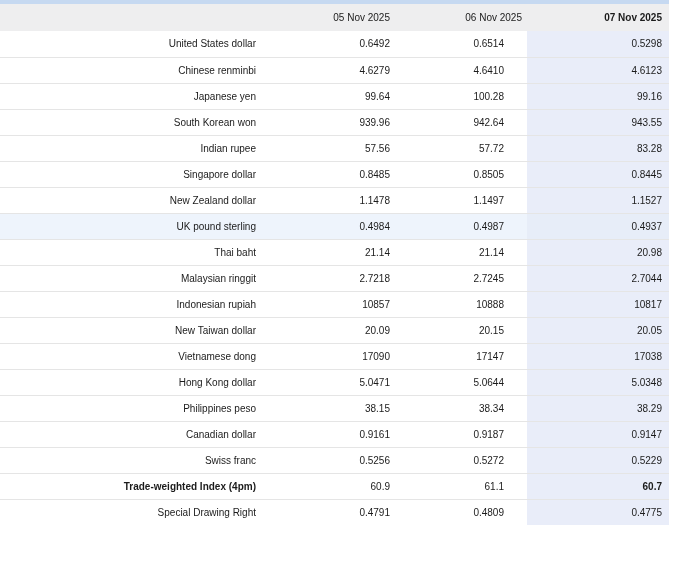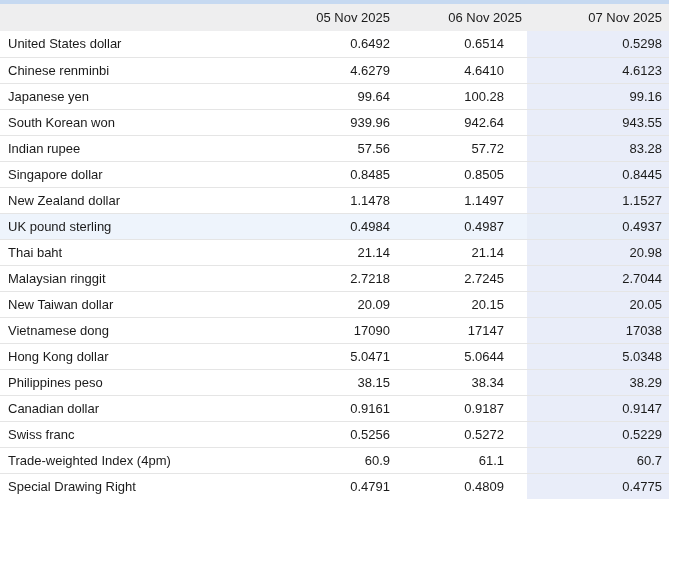--- a/index.html
+++ b/index.html
@@ -27,60 +27,60 @@
   }
   .top-bar {
     width: 669px;
     height: 4px;
     background: var(--topbar);
   }
   table.rates {
     width: 669px;
     border-collapse: collapse;
     table-layout: fixed;
-    font-size: 13px;
+    font-size: 10px;
     color: var(--text);
   }
   col.c-label   { width: 256px; }
   col.c-d1      { width: 134px; }
   col.c-d2      { width: 137px; }
   col.c-current { width: 142px; }
 
   thead th {
     background: var(--header-bg);
     height: 27px;
     font-weight: normal;
     text-align: right;
     padding: 0;
     vertical-align: middle;
   }
   thead th.label-col { text-align: left; padding-left: 8px; }
   thead th.col-d1 { padding-right: 0px; }
   thead th.col-d2 { padding-right: 5px; }
-  thead th.col-current { padding-right: 7px; font-weight: normal; }
+  thead th.col-current { padding-right: 7px; font-weight: bold; }
 
   tbody td {
     height: 26px;
     padding: 0;
     text-align: right;
     vertical-align: middle;
     border-bottom: 1px solid var(--divider);
     background: #ffffff;
   }
   tbody tr:last-child td { border-bottom: none; }
-  tbody td.label-col { text-align: left; padding-left: 8px; }
+  tbody td.label-col { text-align: right; padding-left: 8px; }
   tbody td.col-d1 { padding-right: 0px; }
   tbody td.col-d2 { padding-right: 23px; }
   tbody td.col-current { padding-right: 7px; background: var(--col-hl); }
 
   tbody tr.hl-row td { background: var(--row-hl); margin-top: 26px; }
   tbody tr.hl-row td.col-current { background: var(--row-col-hl); }
 
   tbody tr.em-row td.label-col,
-  tbody tr.em-row td.col-current { font-weight: normal; }
+  tbody tr.em-row td.col-current { font-weight: bold; }
 </style>
 </head>
 <body>
 
 <div class="page">
   <div class="top-bar"></div>
   <table class="rates">
     <colgroup>
       <col class="c-label">
       <col class="c-d1">
@@ -150,20 +150,26 @@
           <td class="col-d2">21.14</td>
           <td class="col-current">20.98</td>
         </tr>
         <tr>
           <td class="label-col">Malaysian ringgit</td>
           <td class="col-d1">2.7218</td>
           <td class="col-d2">2.7245</td>
           <td class="col-current">2.7044</td>
         </tr>
         <tr>
+          <td class="label-col">Indonesian rupiah</td>
+          <td class="col-d1">10857</td>
+          <td class="col-d2">10888</td>
+          <td class="col-current">10817</td>
+        </tr>
+        <tr>
           <td class="label-col">New Taiwan dollar</td>
           <td class="col-d1">20.09</td>
           <td class="col-d2">20.15</td>
           <td class="col-current">20.05</td>
         </tr>
         <tr>
           <td class="label-col">Vietnamese dong</td>
           <td class="col-d1">17090</td>
           <td class="col-d2">17147</td>
           <td class="col-current">17038</td>

